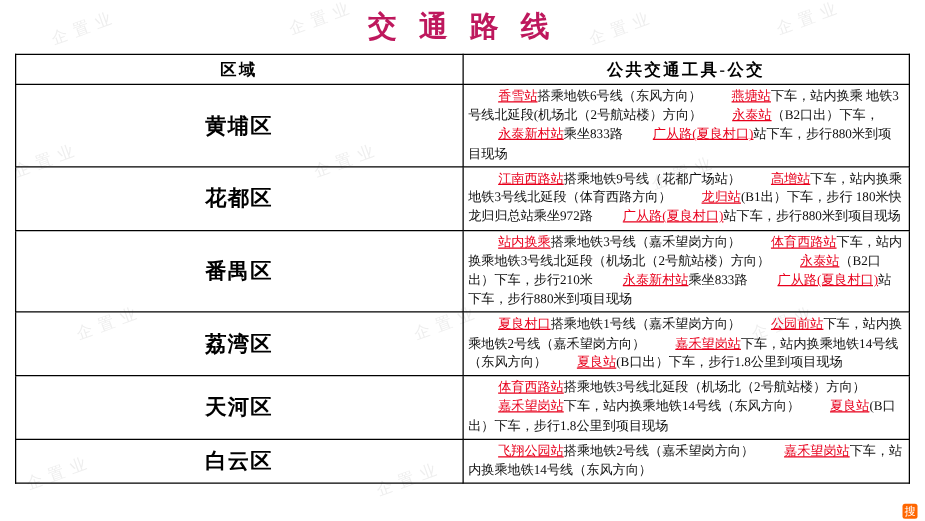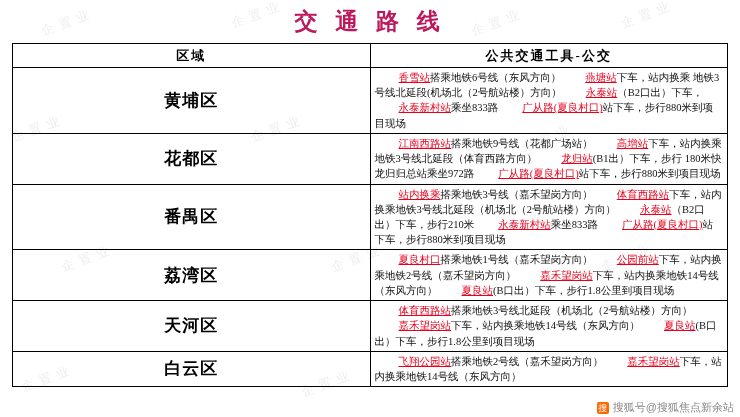--- a/index.html
+++ b/index.html
@@ -147,15 +147,14 @@
         </tr>
         <tr>
           <td class="region">白云区</td>
           <td class="route"><span class="r u">飞翔公园站</span><span class="blk">搭乘地铁2号线（嘉禾望岗方向）</span><span class="r u">嘉禾望岗站</span><span class="blk">下车，站内换乘地铁14号线（东风方向）</span></td>
         </tr>
       </tbody>
   </table>
 
   <div id="footer">
     <span class="logo">搜</span>
-    <span>搜狐号@搜狐焦点新余站</span>
   </div>
 </div>
 
 </body></html>

